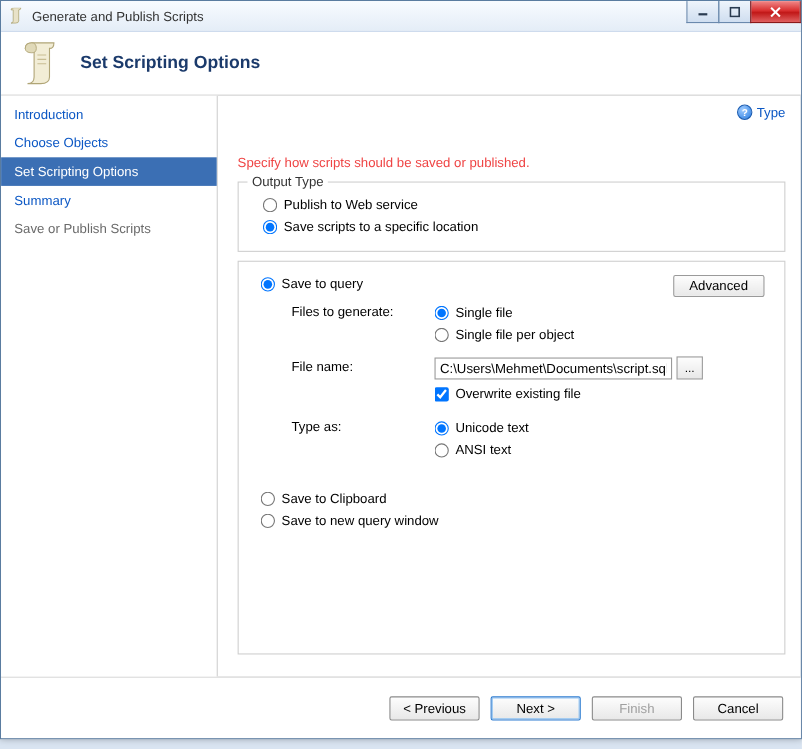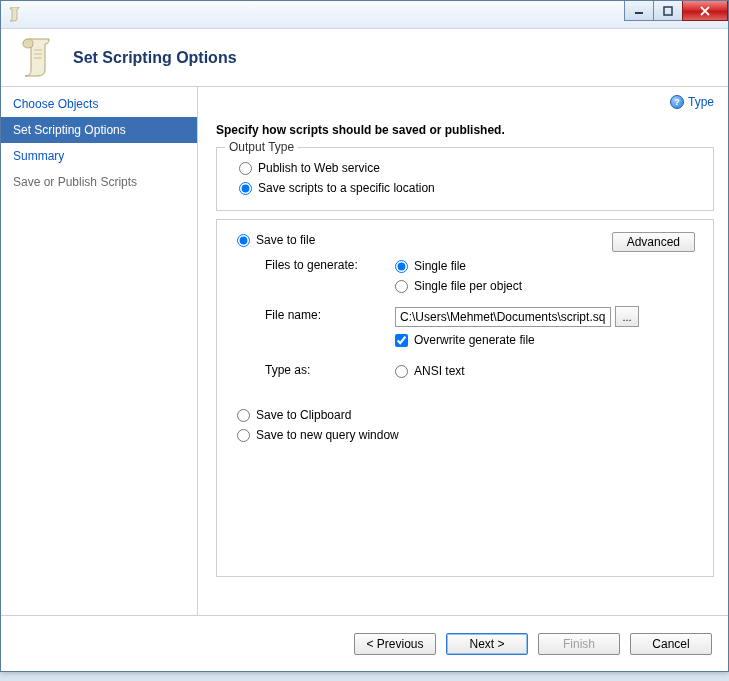--- a/index.html
+++ b/index.html
@@ -115,24 +115,24 @@
     cursor: pointer;
   }
   .help-link .help-icon {
     width: 14px; height: 14px; border-radius: 50%;
     background: radial-gradient(circle at 35% 30%, #9ecbff, #2a7de1);
     border: 1px solid #1a5bb0;
     display: inline-flex; align-items: center; justify-content: center;
     color: #fff; font-size: 9px; font-weight: bold;
   }
   .instruction {
-    font-weight: bold;
-    margin-top: 26px;
+    font-weight: normal;
+    margin-top: 44px;
     margin-bottom: 10px;
-    color: #000000;
+    color: #ef4444;
   }
   .groupbox {
     border: 1px solid #cfcfcf;
     padding: 10px 12px 12px 12px;
     margin-bottom: 8px;
     position: relative;
   }
   .groupbox .legend {
     position: absolute;
     top: -8px; left: 8px;
@@ -234,20 +234,21 @@
 <body>
 
 <div class="window">
 
   <div class="titlebar">
     <span class="app-icon">
       <svg width="16" height="16" viewBox="0 0 16 16">
         <path d="M3 2 Q3 0 6 0 L12 0 Q12 2 10 2 L10 12 Q10 14 7 14 L3 14 Q5 14 5 12 L5 2 Z" fill="#e8e2c8" stroke="#a49860" stroke-width="0.6"></path>
       </svg>
     </span>
+    <span class="title-text">Generate and Publish Scripts</span>
     <div class="win-controls">
       <div class="win-btn">
         <svg width="10" height="10">
             <rect x="1" y="6" width="8" height="2" fill="#2a3b50"></rect>
           </svg>
       </div>
       <div class="win-btn">
         <svg width="10" height="10">
             <rect x="1" y="1" width="8" height="8" fill="none" stroke="#2a3b50" stroke-width="1.5"></rect>
           </svg>
@@ -269,20 +270,21 @@
         <line x1="19" y1="18" x2="27" y2="18" stroke="#c8bd92" stroke-width="1"></line>
         <line x1="19" y1="22" x2="27" y2="22" stroke="#c8bd92" stroke-width="1"></line>
       </svg>
     </span>
     <h1>Set Scripting Options</h1>
   </div>
 
   <div class="body">
 
     <div class="sidebar">
+      <div class="side-item done">Introduction</div>
       <div class="side-item done">Choose Objects</div>
       <div class="side-item selected">Set Scripting Options</div>
       <div class="side-item done">Summary</div>
       <div class="side-item pending">Save or Publish Scripts</div>
     </div>
 
     <div class="content">
 
       <div class="help-link">
         <span class="help-icon">?</span>
@@ -303,21 +305,21 @@
         </label>
       </div>
 
       <div class="main-box">
 
         <button class="adv-btn">Advanced</button>
 
         <div class="opt-section">
           <label class="radio-row" style="padding-left:0">
             <input type="radio" name="savemode" checked="" style="">
-            <span>Save to file</span>
+            <span>Save to query</span>
           </label>
 
           <div class="sub-indent">
             <div class="row-grid">
               <span class="lbl">Files to generate:</span>
               <div>
                 <label class="radio-row" style="padding-left:0">
                   <input type="radio" name="filesgen" checked="" style="">
                   <span>Single file</span>
                 </label>
@@ -330,28 +332,32 @@
 
             <div class="row-grid">
               <span class="lbl">File name:</span>
               <div>
                 <div class="file-row">
                   <input class="file-input" type="text" value="C:\Users\Mehmet\Documents\script.sql" style="">
                   <button class="browse-btn">...</button>
                 </div>
                 <label class="chk-row">
                   <input type="checkbox" checked="" style="">
-                  <span>Overwrite generate file</span>
+                  <span>Overwrite existing file</span>
                 </label>
               </div>
             </div>
 
             <div class="row-grid" style="margin-top:14px">
               <span class="lbl">Type as:</span>
               <div>
+                <label class="radio-row" style="padding-left:0">
+                  <input type="radio" name="enc" checked="" style="">
+                  <span>Unicode text</span>
+                </label>
                 <label class="radio-row" style="padding-left:0">
                   <input type="radio" name="enc" style="">
                   <span>ANSI text</span>
                 </label>
               </div>
             </div>
           </div>
 
           <label class="radio-row" style="padding-left:0;margin-top:24px">
             <input type="radio" name="savemode" style="">

